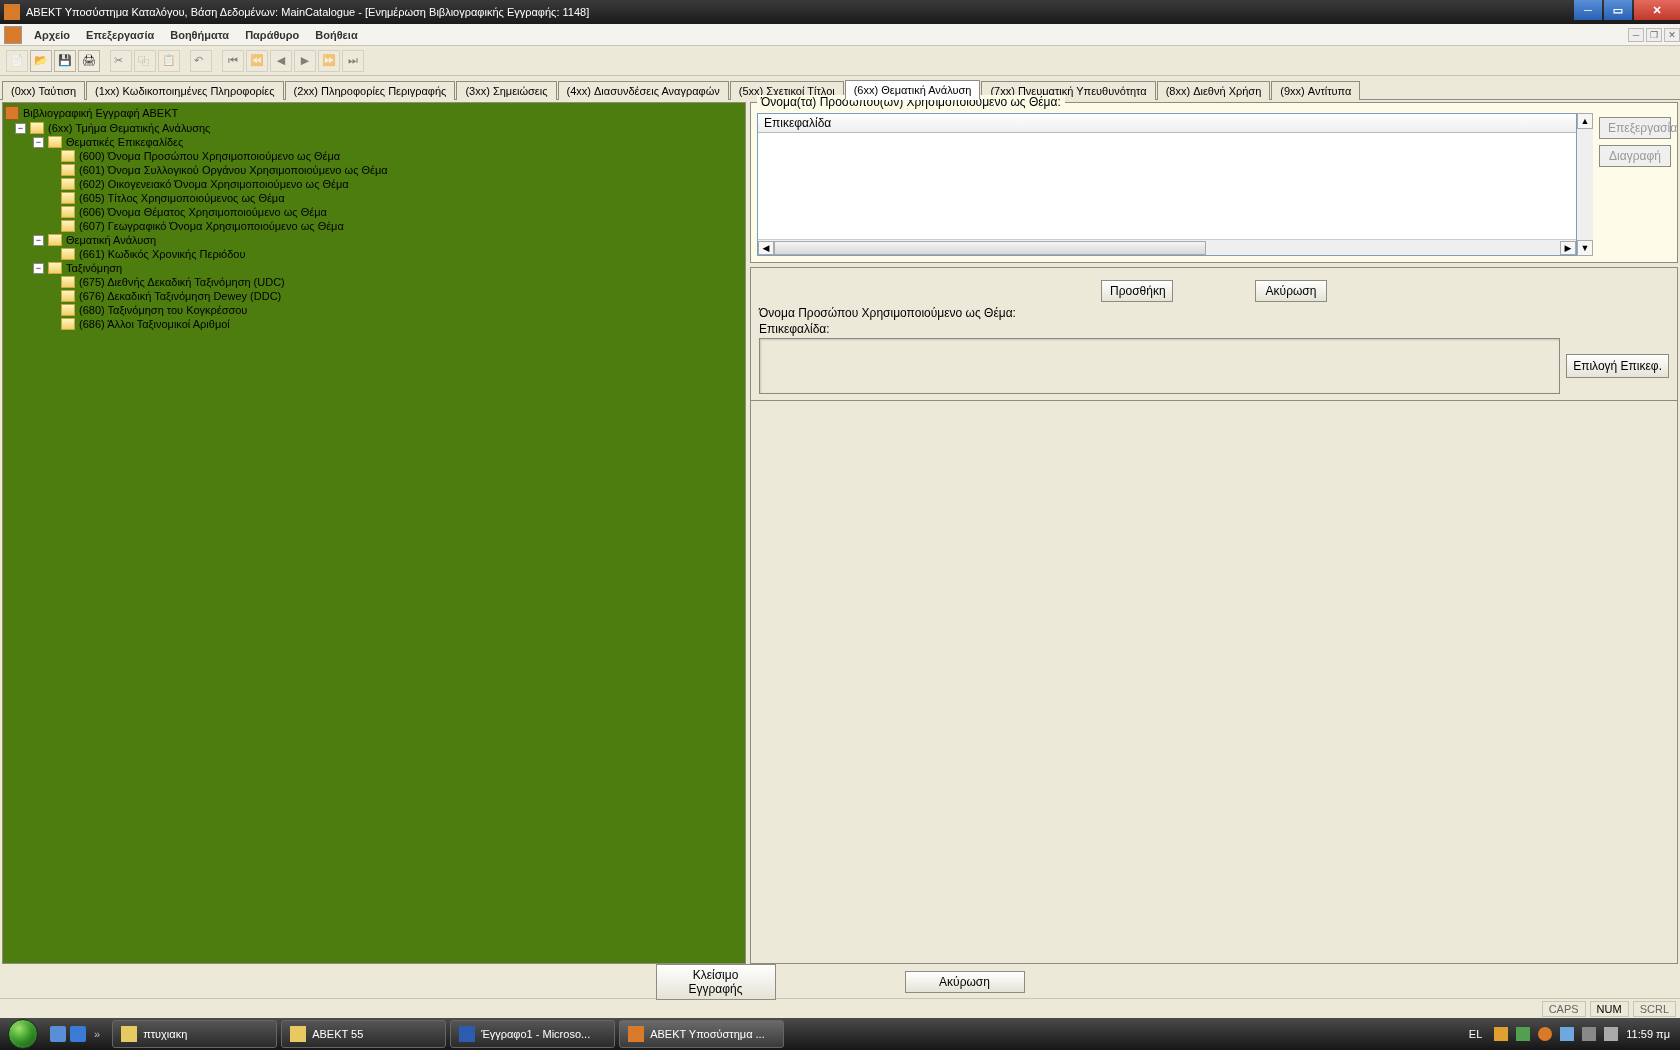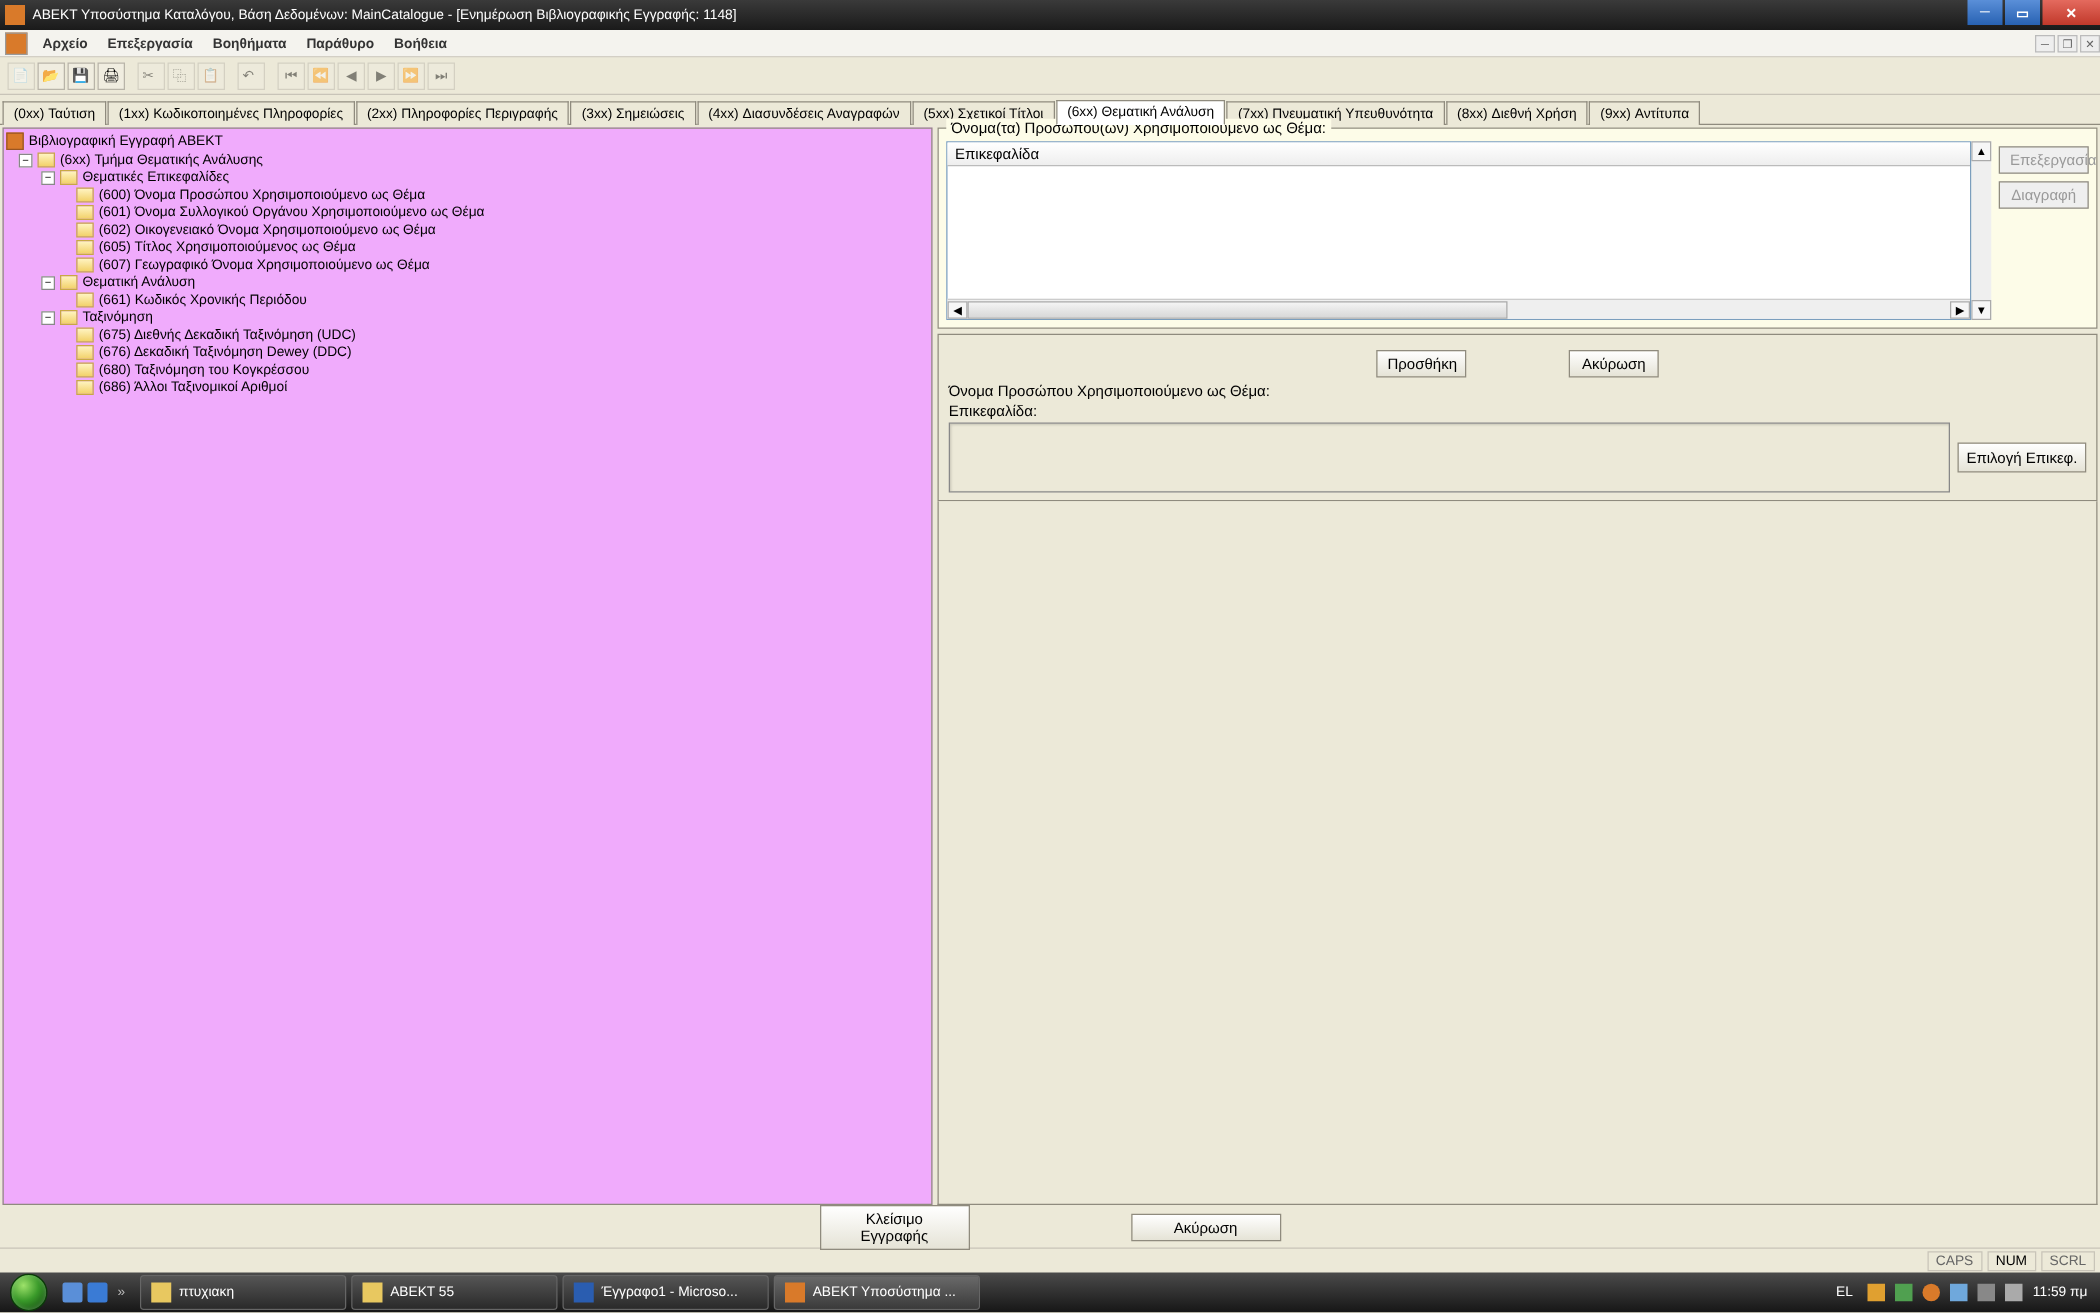--- a/index.html
+++ b/index.html
@@ -29,21 +29,21 @@
 .tb-sep { width: 6px; }
 .tb-icon { width: 14px; height: 14px; display: block; }
 
 
 .tabs-strip { height: 24px; background: #ece9d8; display: flex; align-items: flex-end; padding: 0 2px; border-bottom: 1px solid #8f8b7e; }
 .tab { border: 1px solid #8f8b7e; border-bottom: none; background: #ece9d8; padding: 3px 8px; margin-right: 1px; cursor: default; position: relative; bottom: -1px; }
 .tab.active { background: #fff; font-weight: normal; z-index: 2; border-bottom: 1px solid #fff; }
 
 
 .content { display: flex; height: calc(1050px - 24px - 22px - 30px - 24px - 32px - 20px - 32px); }
-.left-panel { width: 744px; background: #f0abfc; border: 1px solid #8f8b7e; margin: 2px; overflow: auto; padding: 2px; }
+.left-panel { width: 744px; background: #4d7c0f; border: 1px solid #8f8b7e; margin: 2px; overflow: auto; padding: 2px; }
 .right-panel { flex: 1; margin: 2px; display: flex; flex-direction: column; }
 
 
 .tree { font-size: 12px; color: #000; }
 .tree-node { display: flex; align-items: center; padding: 1px 0; white-space: nowrap; }
 .tree-indent { display: inline-block; }
 .expander { width: 11px; height: 11px; border: 1px solid #888; display: inline-flex; align-items: center; justify-content: center; font-size: 9px; margin-right: 4px; background: #fff; line-height: 1; }
 .folder-icon { width: 14px; height: 12px; background: linear-gradient(#fff4c2,#f2d169); border: 1px solid #c8a845; margin-right: 4px; display: inline-block; }
 .book-icon { width: 14px; height: 14px; background: #d97a2a; border: 1px solid #995522; margin-right: 4px; display: inline-block; }
 .tree-label {}
@@ -213,20 +213,25 @@
         </div>
       <div class="tree-node">
           <span class="tree-indent" style="width:56px"></span>
           <span class="folder-icon"></span>
           <span class="tree-label">(602) Οικογενειακό Όνομα Χρησιμοποιούμενο ως Θέμα</span>
         </div>
       <div class="tree-node">
           <span class="tree-indent" style="width:56px"></span>
           <span class="folder-icon"></span>
           <span class="tree-label">(605) Τίτλος Χρησιμοποιούμενος ως Θέμα</span>
+        </div>
+      <div class="tree-node">
+          <span class="tree-indent" style="width:56px"></span>
+          <span class="folder-icon"></span>
+          <span class="tree-label">(606) Όνομα Θέματος Χρησιμοποιούμενο ως Θέμα</span>
         </div>
       <div class="tree-node">
           <span class="tree-indent" style="width:56px"></span>
           <span class="folder-icon"></span>
           <span class="tree-label">(607) Γεωγραφικό Όνομα Χρησιμοποιούμενο ως Θέμα</span>
         </div>
 
       <div class="tree-node">
         <span class="tree-indent" style="width:28px"></span>
         <span class="expander">−</span>

